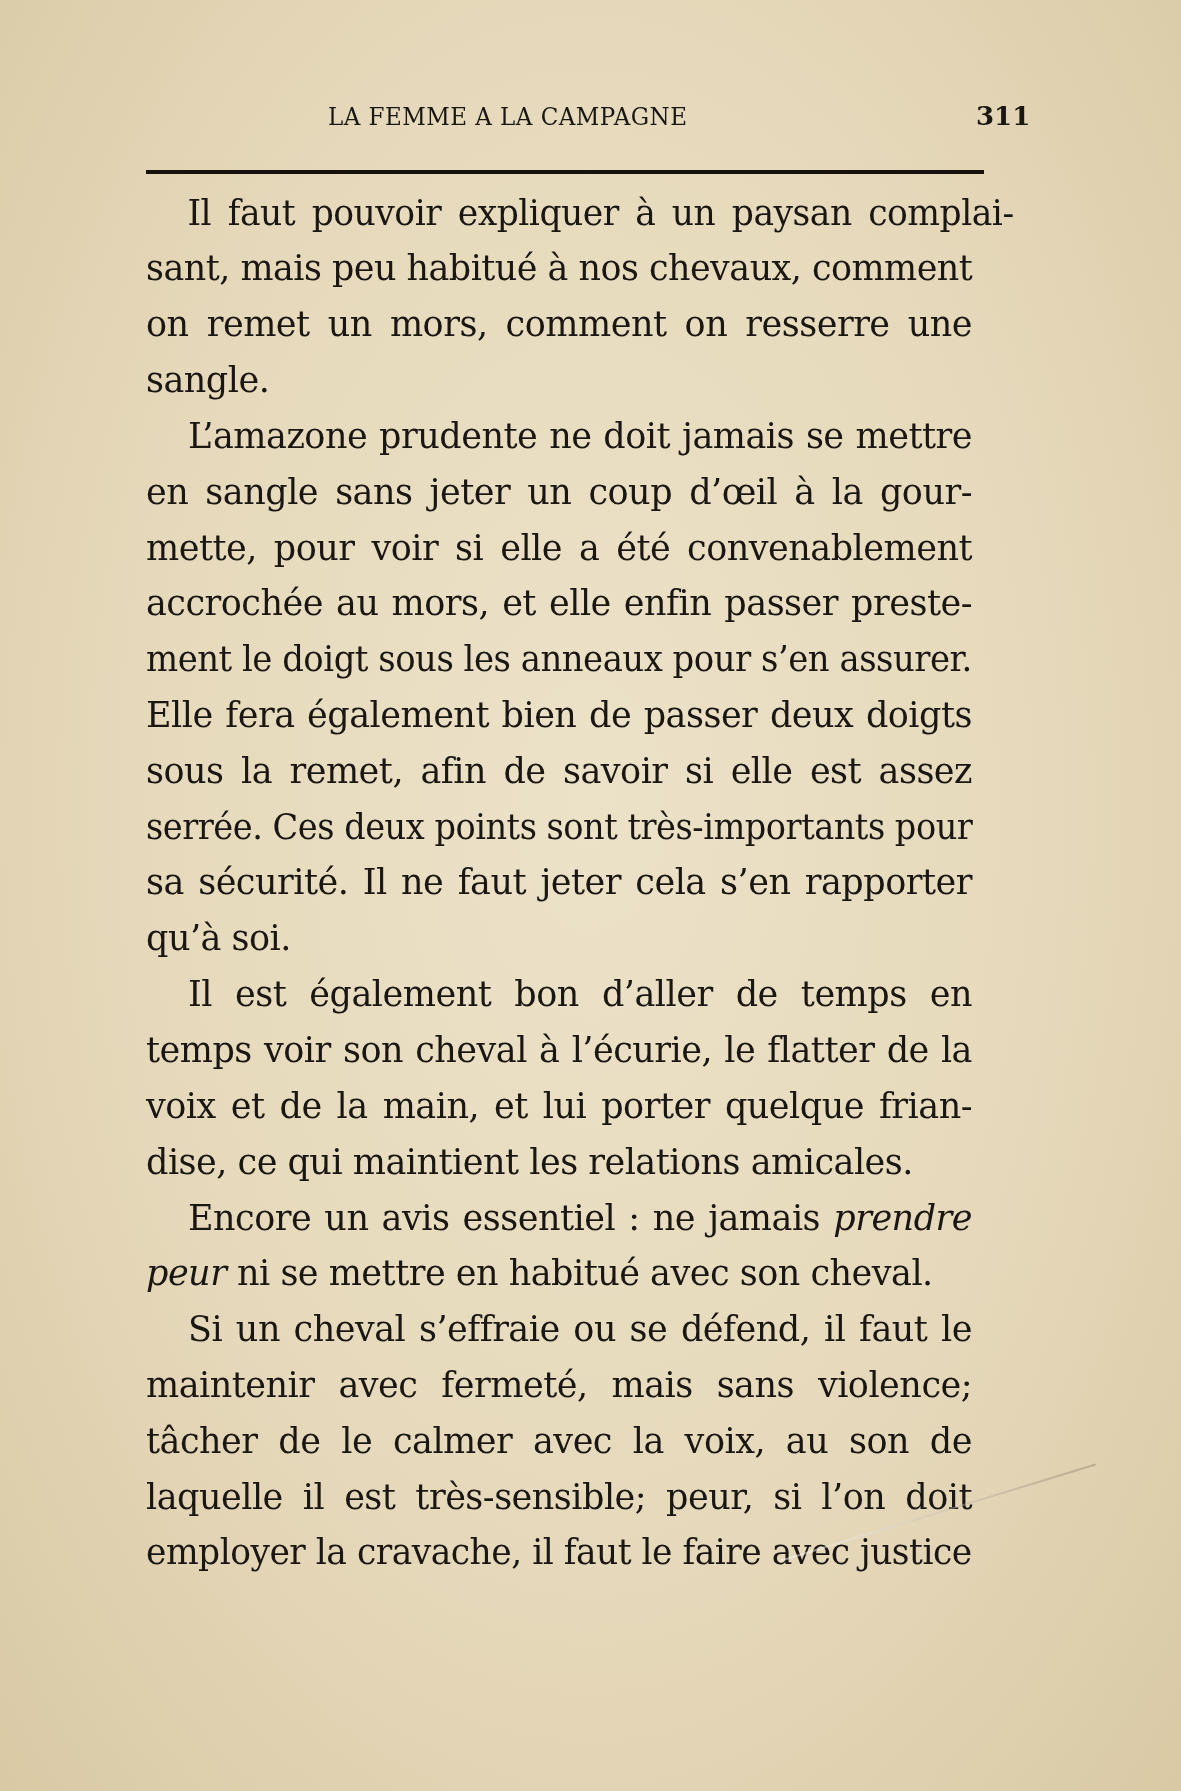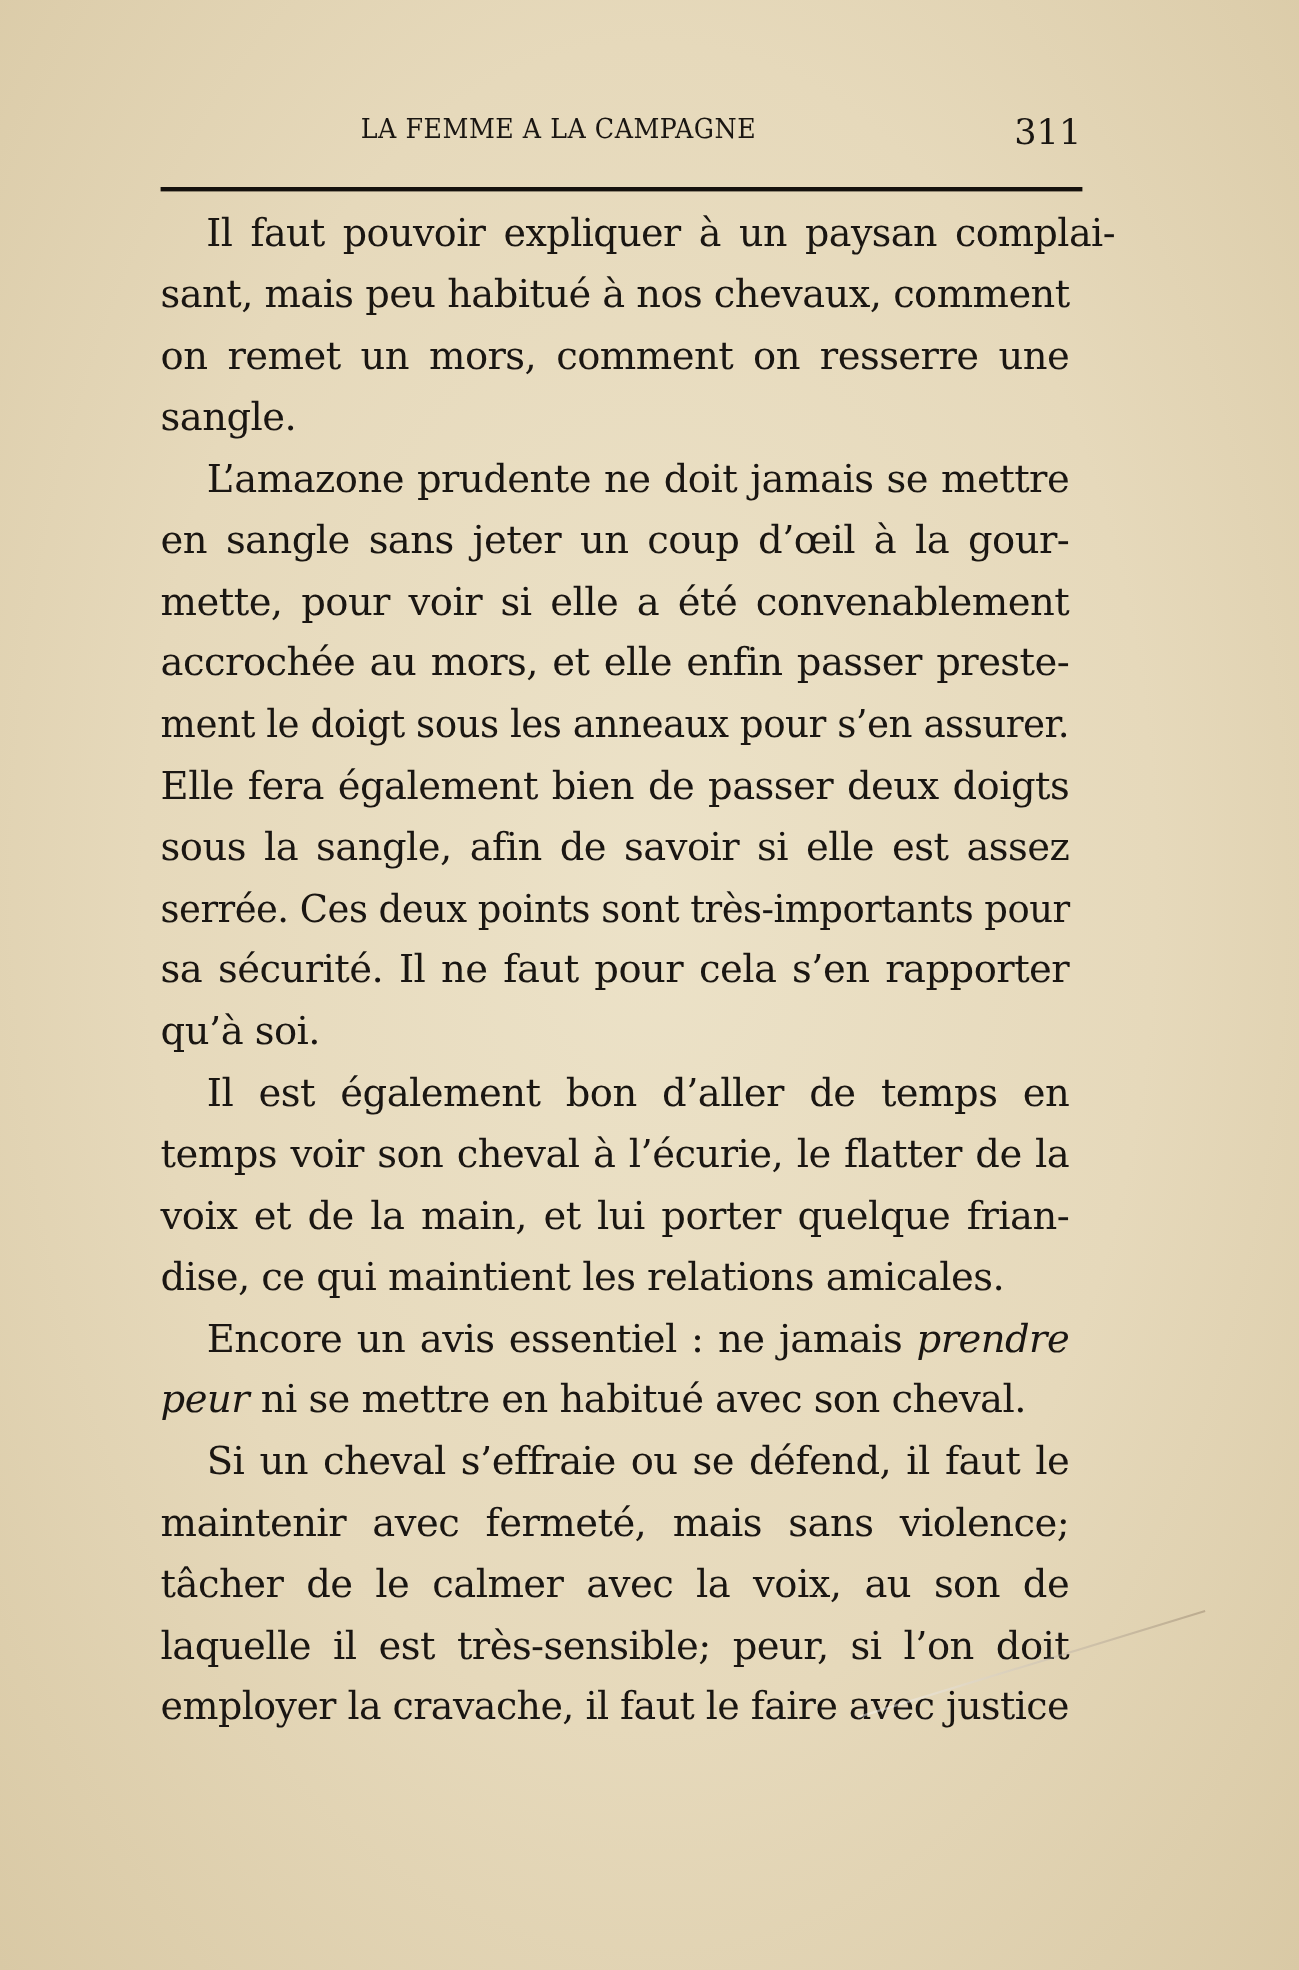--- a/index.html
+++ b/index.html
@@ -13,22 +13,22 @@
       position: relative;
     }
     .page { position: absolute; left: 0; top: 0; width: 1181px; height: 1307px; }
     .running-head {
       position: absolute; top: 102px; left: 328px;
       font-size: 25px; letter-spacing: 0.5px; font-weight: normal;
       font-family: "DejaVu Serif", serif;
       transform: scaleX(0.92); transform-origin: left top;
     }
     .page-number {
-      position: absolute; top: 101px; left: 922px;
-      font-size: 32px; font-weight: normal;
+      position: absolute; top: 101px; left: 976px;
+      font-size: 26px; font-weight: bold;
     }
     .head-rule {
       position: absolute; top: 170px; left: 146px; width: 838px; height: 4px;
       background: #15110d;
     }
     .line {
       position: absolute; left: 146px; width: 826px;
       font-size: 35px; line-height: 40px; height: 40px;
       white-space: nowrap; overflow: visible;
       text-align: justify; text-align-last: justify;
@@ -57,23 +57,23 @@
     <div class="line" style="top: 248px; transform-origin: left top; transform: scaleX(0.997); width: 828.859px;">sant, mais peu habitué à nos chevaux, comment</div>
     <div class="line" style="top:304px">on remet un mors, comment on resserre une</div>
     <div class="line last" style="top:360px">sangle.</div>
 
     <div class="line indent" style="top:416px">L’amazone prudente ne doit jamais se mettre</div>
     <div class="line" style="top:472px">en sangle sans jeter un coup d’œil à la gour-</div>
     <div class="line" style="top:528px">mette, pour voir si elle a été convenablement</div>
     <div class="line" style="top:583px">accrochée au mors, et elle enfin passer preste-</div>
     <div class="line" style="top: 639px; transform-origin: left top; transform: scaleX(0.968); width: 853.156px;">ment le doigt sous les anneaux pour s’en assurer.</div>
     <div class="line" style="top:695px">Elle fera également bien de passer deux doigts</div>
-    <div class="line" style="top:751px">sous la sangle, afin de savoir si elle est assez</div>
+    <div class="line" style="top:751px">sous la remet, afin de savoir si elle est assez</div>
     <div class="line" style="top: 807px; transform-origin: left top; transform: scaleX(0.96); width: 860.812px;">serrée. Ces deux points sont très-importants pour</div>
-    <div class="line" style="top:862px">sa sécurité. Il ne faut pour cela s’en rapporter</div>
+    <div class="line" style="top:862px">sa sécurité. Il ne faut jeter cela s’en rapporter</div>
     <div class="line last" style="top:918px">qu’à soi.</div>
 
     <div class="line indent" style="top:974px">Il est également bon d’aller de temps en</div>
     <div class="line" style="top:1030px">temps voir son cheval à l’écurie, le flatter de la</div>
     <div class="line" style="top:1086px">voix et de la main, et lui porter quelque frian-</div>
     <div class="line last" style="top:1142px">dise, ce qui maintient les relations amicales.</div>
 
     <div class="line indent" style="top:1198px"><span>Encore un avis essentiel : ne jamais </span><i>prendre</i><span></span></div>
     <div class="line last" style="top:1253px"><span></span><i>peur</i><span> ni se mettre en habitué avec son cheval.</span></div>
 

